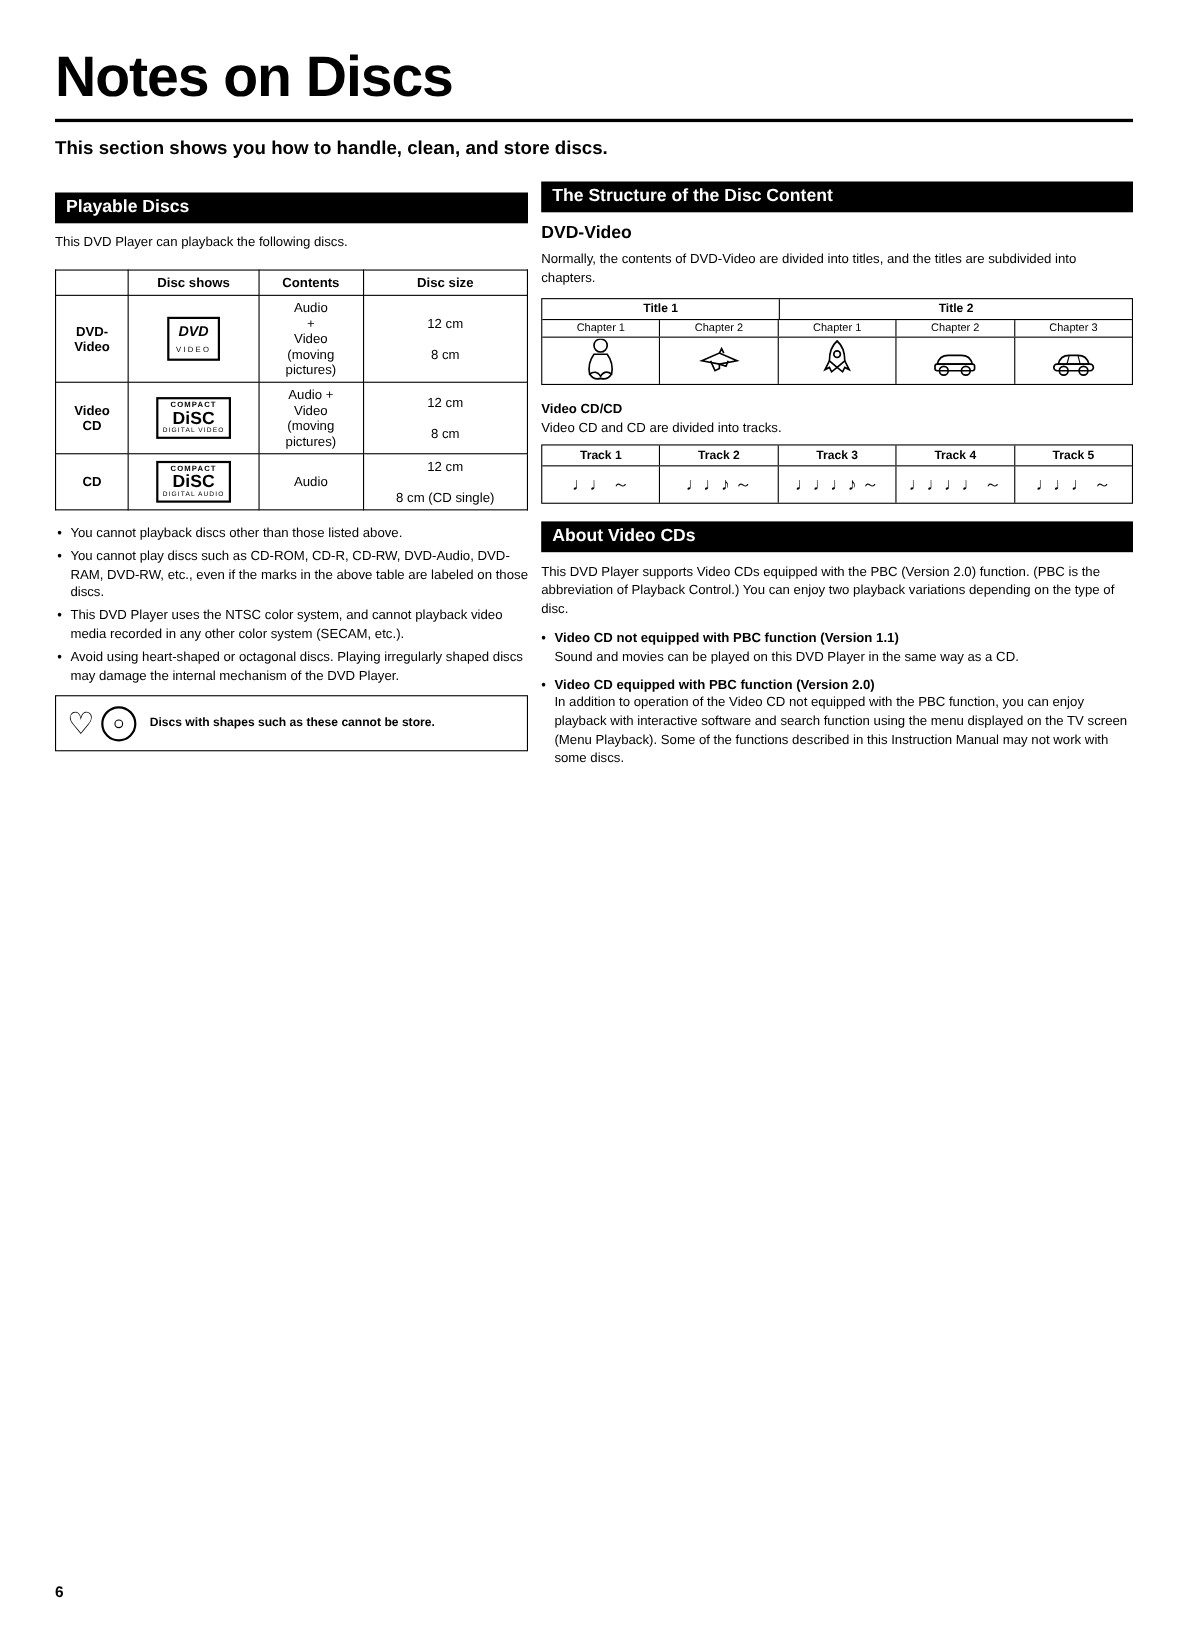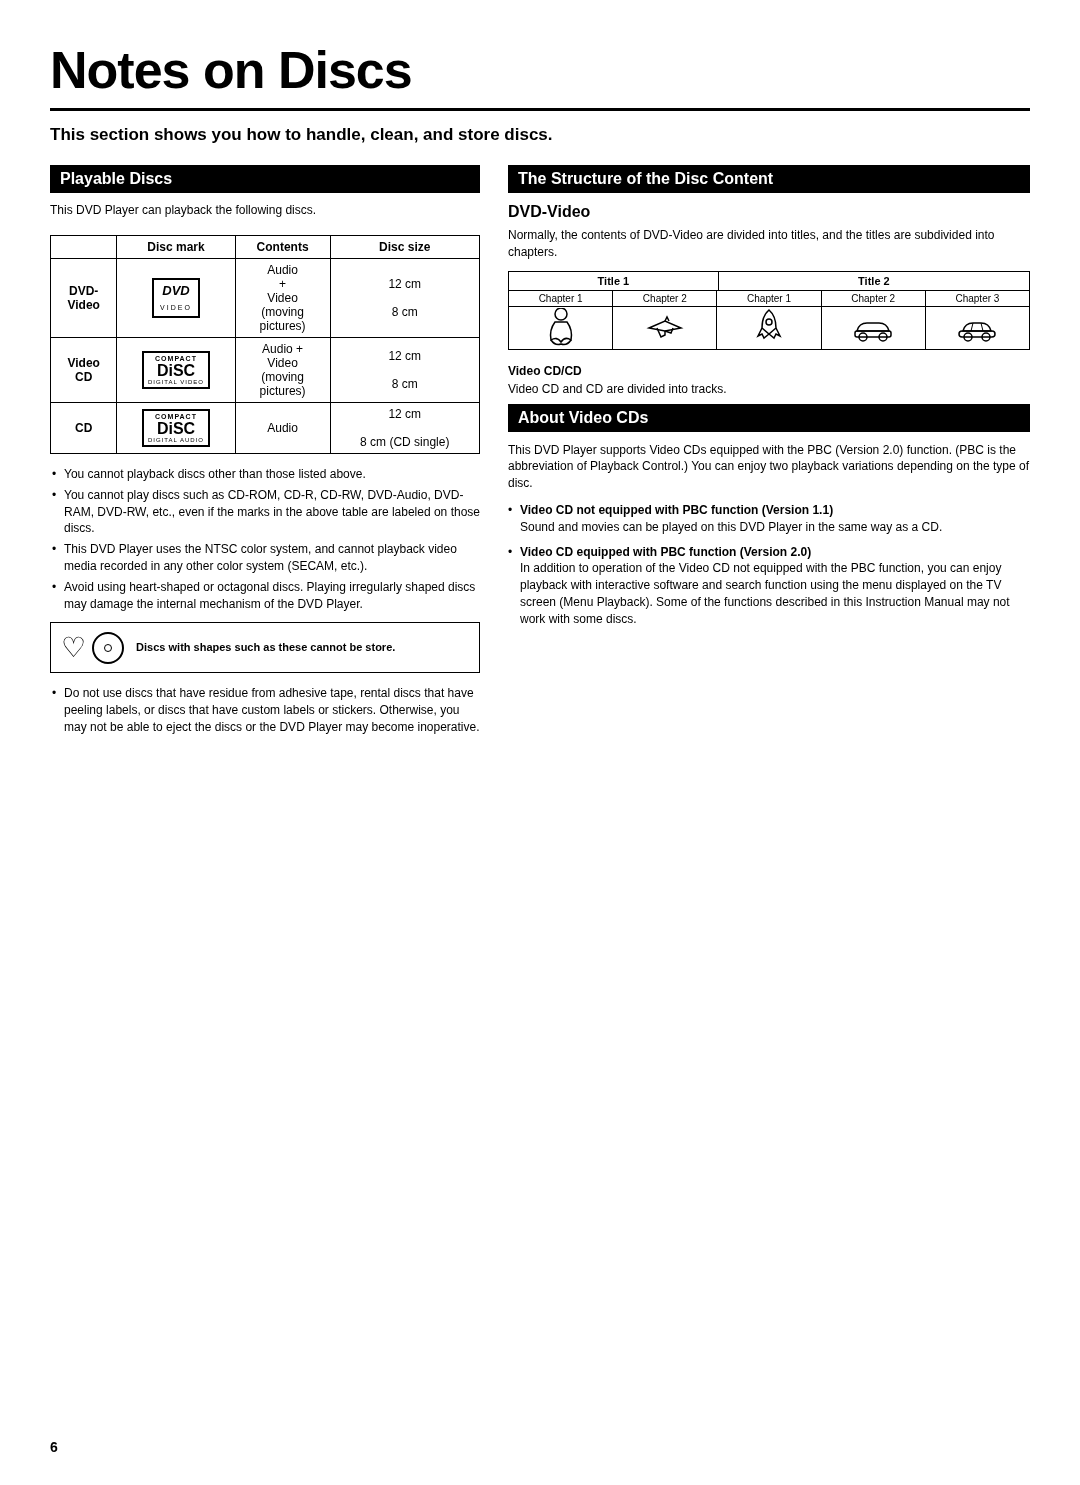--- a/index.html
+++ b/index.html
@@ -26,21 +26,22 @@
 
     .subtitle {
       font-weight: bold;
       font-size: 17px;
       margin-bottom: 20px;
     }
 
     
     .two-col {
       display: flex;
-      gap: 28px;
+      gap: 12px;
+      align-items: center;
     }
 
     .col-left {
       flex: 0 0 430px;
     }
 
     .col-right {
       flex: 1;
     }
 
@@ -291,21 +292,21 @@
   <div class="col-left">
 
     <div class="section-header">Playable Discs</div>
 
     <p class="playable-intro">This DVD Player can playback the following discs.</p>
 
     <table class="disc-table">
       <thead>
         <tr>
           <th></th>
-          <th>Disc mark</th>
+          <th>Disc shows</th>
           <th>Contents</th>
           <th>Disc size</th>
         </tr>
       </thead>
       <tbody>
 
         <tr>
           <td class="row-label">DVD-<br>Video</td>
           <td>
             <div style="border:2px solid #000;display:inline-block;padding:3px 6px;font-weight:900;font-style:italic;font-size:13px;">
@@ -360,23 +361,20 @@
 
         <div class="disc-round">
           <div class="disc-round-inner"></div>
         </div>
       </div>
       <div class="irreg-text">Discs with shapes such
 as these cannot be
 store.</div>
     </div>
 
-    <ul class="bullet-list">
-      <li>Do not use discs that have residue from adhesive tape, rental discs that have peeling labels, or discs that have custom labels or stickers. Otherwise, you may not be able to eject the discs or the DVD Player may become inoperative.</li>
-    </ul>
 
   </div>
 
   <div class="col-right">
 
     <div class="section-header">The Structure of the Disc Content</div>
 
     <div class="dvd-video-title">DVD-Video</div>
     <p class="dvd-video-desc">Normally, the contents of DVD-Video are divided into titles, and the titles are subdivided into chapters.</p>
 
@@ -445,20 +443,36 @@
             <path d="M18 10 L16 18" fill="none" stroke="#000" stroke-width="1"></path>
             <path d="M26 10 L28 18" fill="none" stroke="#000" stroke-width="1"></path>
           </svg>
         </div>
       </div>
     </div>
 
     <div class="video-cd-title">Video CD/CD</div>
     <p class="video-cd-desc">Video CD and CD are divided into tracks.</p>
 
+    <div class="track-diagram">
+      <div class="track-header">
+        <div class="track-col">Track 1</div>
+        <div class="track-col">Track 2</div>
+        <div class="track-col">Track 3</div>
+        <div class="track-col">Track 4</div>
+        <div class="track-col">Track 5</div>
+      </div>
+      <div class="track-notes">
+        <div class="track-note">♩♩ ～</div>
+        <div class="track-note">♩♩♪ ～</div>
+        <div class="track-note">♩♩♩♪ ～</div>
+        <div class="track-note">♩♩♩♩ ～</div>
+        <div class="track-note">♩♩♩ ～</div>
+      </div>
+    </div>
 
     <div class="section-header">About Video CDs</div>
 
     <p class="about-desc">This DVD Player supports Video CDs equipped with the PBC (Version 2.0) function. (PBC is the abbreviation of Playback Control.) You can enjoy two playback variations depending on the type of disc.</p>
 
     <div class="about-bullet">
       <strong>Video CD not equipped with PBC function (Version 1.1)</strong><br>
       <span>Sound and movies can be played on this DVD Player in the same way as a CD.</span>
     </div>
 

